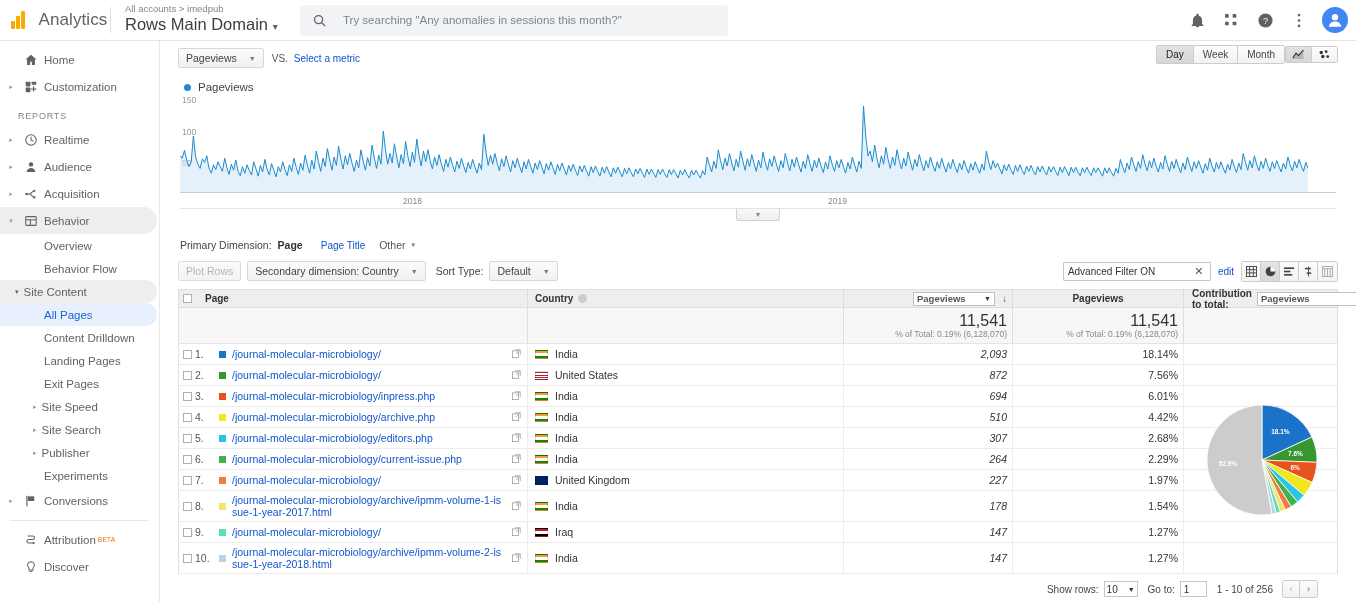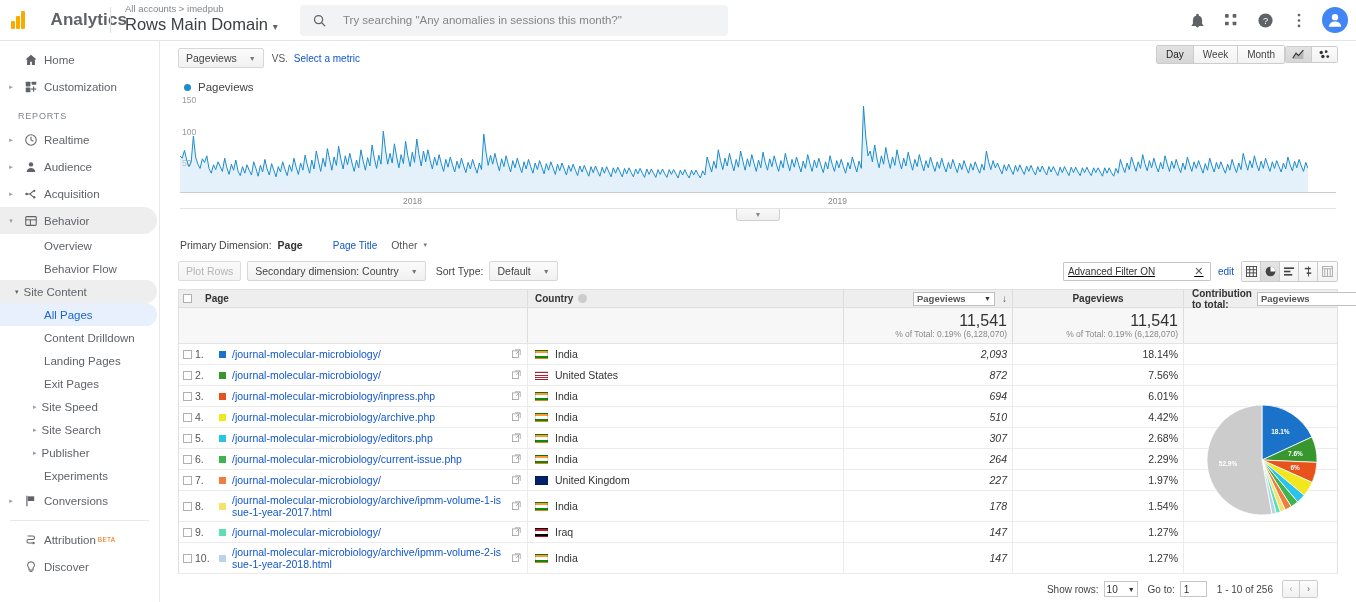--- a/index.html
+++ b/index.html
@@ -19,21 +19,21 @@
     background: #fff;
     border-bottom: 1px solid #e5e5e5;
     display: flex; align-items: center;
   }
   #logo-wrap { display: flex; align-items: center; padding-left: 11px; width: 108px; }
   .logo-bars { display: flex; align-items: flex-end; height: 18px; gap: 1.5px; }
   .logo-bars i { display: block; width: 3.5px; background: #f9ab00; border-radius: 1px; }
   .logo-bars i:nth-child(1) { height: 8px; }
   .logo-bars i:nth-child(2) { height: 13px; }
   .logo-bars i:nth-child(3) { height: 18px; }
-  #logo-text { font-size: 17px; color: #5f6368; margin-left: 26px; letter-spacing: .1px; font-weight: bold; }
+  #logo-text { font-size: 17px; color: #5f6368; margin-left: 14px; letter-spacing: .1px; }
   #acct-sep { width: 1px; height: 26px; background: #e0e0e0; margin: 0 14px 0 2px; }
   #acct-block { width: 170px; }
   #acct-crumb { font-size: 9.5px; color: #80868b; line-height: 11px; white-space: nowrap; }
   #acct-name { font-size: 16.5px; color: #3c4043; line-height: 20px; white-space: nowrap; }
   #acct-name .caret { font-size: 10px; color: #5f6368; }
   #search-box {
     margin-left: 5px;
     width: 428px; height: 31px;
     background: #f1f3f4; border-radius: 4px;
     display: flex; align-items: center; padding: 0 12px;
@@ -137,21 +137,21 @@
   #primdim-row .lbl { color: #444; }
   #primdim-row .cur { color: #333; font-weight: bold; }
 
   
   #toolbar-row { margin-top: 8px; height: 24px; display: flex; align-items: center; gap: 6px; position: relative; }
   .gbtn.disabled { color: #b5b5b5; background: linear-gradient(#fafafa,#f3f3f3); border-color: #ddd; }
   .sort-lbl { font-size: 10.5px; color: #444; margin-left: 4px; }
   #filter-wrap { position: absolute; right: 0; display: flex; align-items: center; gap: 7px; }
   #filter-input-box {
     width: 148px; height: 19px; border: 1px solid #c6c6c6; background: #fff;
-    display: flex; align-items: center; border-radius: 1px; text-decoration: underline;
+    display: flex; align-items: center; border-radius: 1px;
   }
   #filter-input {
     border: 0; outline: none; font-size: 10px; color: #333; padding: 0 4px; width: 124px;
     font-family: "Liberation Sans", sans-serif; background: transparent;
   }
   #filter-clear { width: 22px; text-align: center; font-size: 11px; color: #555; cursor: pointer; }
   .viewbtns { display: flex; border: 1px solid #ccc; border-radius: 2px; overflow: hidden; }
   .viewbtns div {
     width: 19px; height: 19px; display: flex; align-items: center; justify-content: center;
     background: linear-gradient(#fcfcfc,#f2f2f2); border-right: 1px solid #ccc; cursor: pointer;
@@ -488,21 +488,21 @@
       <div id="axis-line"></div>
       <div class="xlab" style="left:225px">2018</div>
       <div class="xlab" style="left:650px">2019</div>
       <div id="zoom-handle">▼</div>
       <div id="chart-bottom-rule"></div>
     </div>
 
     <div id="primdim-row">
       <span class="lbl">Primary Dimension:</span>
       <span class="cur">Page</span>
-      <span class="blue-link" style="margin-left:24px">Page Title</span>
+      <span class="blue-link" style="margin-left:12px">Page Title</span>
       <span style="margin-left:8px;color:#555;font-size:10.5px">Other</span>
       <span style="font-size:7px;color:#777">▾</span>
     </div>
 
     <div id="toolbar-row">
       <div class="gbtn disabled">
         <span>Plot Rows</span>
       </div>
       <div class="gbtn">
         <span>Secondary dimension: Country</span>

